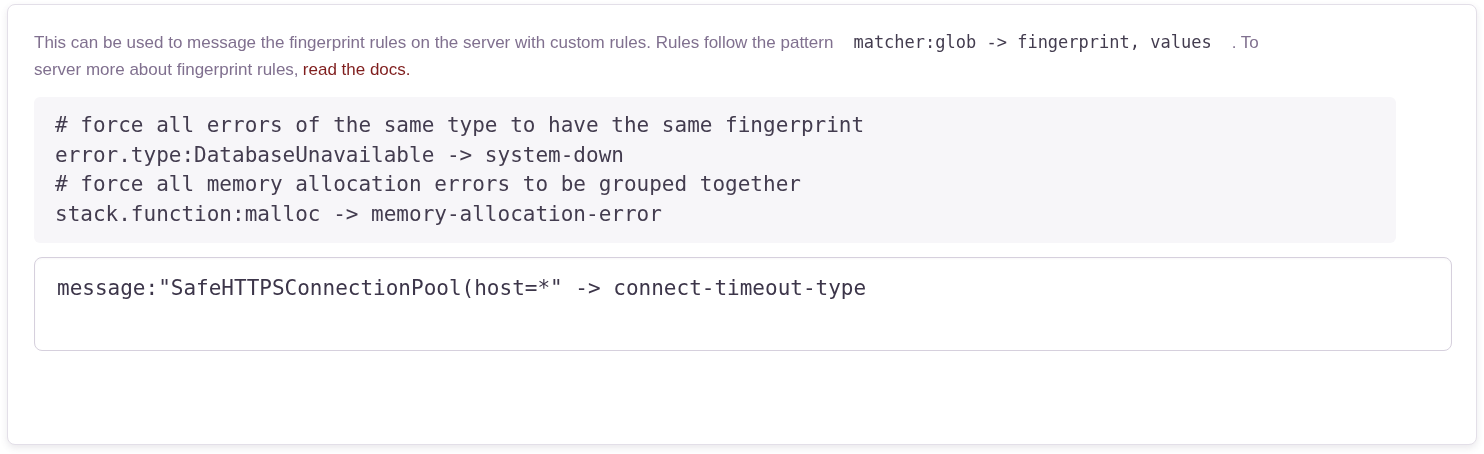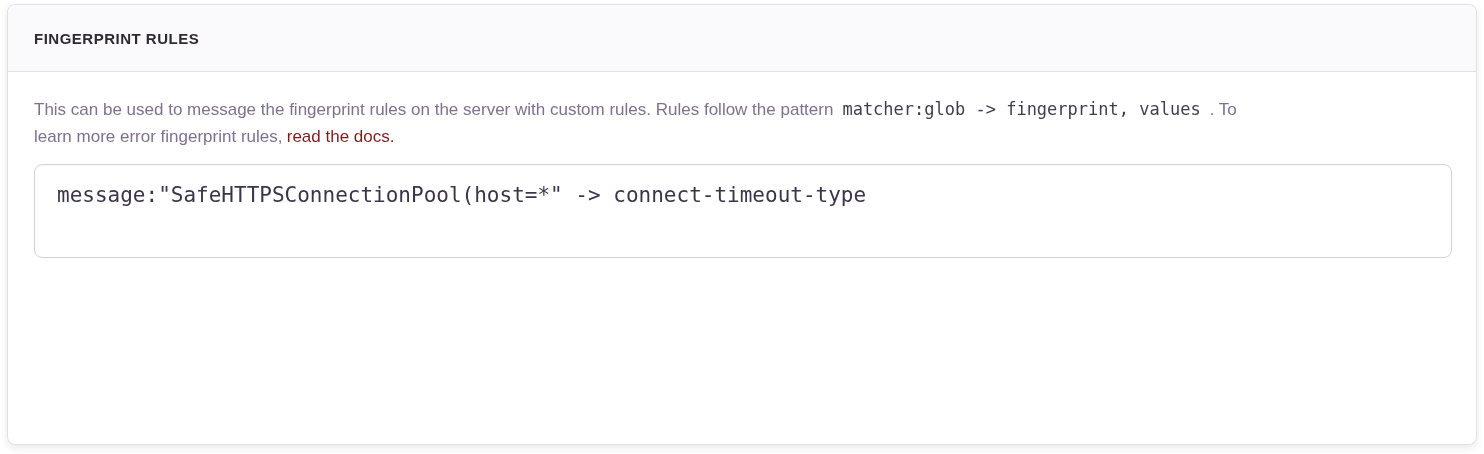--- a/index.html
+++ b/index.html
@@ -45,21 +45,21 @@
   .field-description {
     margin: 0 0 14px 0;
     font-size: 17px;
     line-height: 27px;
     color: #80708f;
   }
   .inline-code {
     font-family: "DejaVu Sans Mono", monospace;
     font-size: 17px;
     color: #433c4f;
-    margin: 0 9px;
+    margin: 0 20px;
   }
   .docs-link {
     color: #7f1d1d;
     text-decoration: none;
     margin-left: 0.25em;
     cursor: pointer;
   }
   .example-block {
     margin: 0 0 14px 0;
     width: 1362px;
@@ -90,22 +90,23 @@
     outline: none;
     overflow: hidden;
     box-shadow: inset 0 1px 2px rgba(64, 50, 86, 0.04);
     white-space: pre;
   }
 </style>
 </head>
 <body>
 
 <div class="panel">
-  <div class="panel-header">
-    <h2 class="panel-title">FINGERPRINT RULES</h2>
-  </div>
   <div class="panel-body">
-    <p class="field-description"><span>This can be used to message the fingerprint rules on the server with custom rules. Rules follow the pattern</span><code class="inline-code">matcher:glob -&gt; fingerprint, values</code><span>. To</span><br><span>learn more error fingerprint rules,</span><a class="docs-link" href="#">read the docs.</a></p>
+    <p class="field-description"><span>This can be used to message the fingerprint rules on the server with custom rules. Rules follow the pattern</span><code class="inline-code">matcher:glob -&gt; fingerprint, values</code><span>. To</span><br><span>server more about fingerprint rules,</span><a class="docs-link" href="#">read the docs.</a></p>
 
+    <pre class="example-block"># force all errors of the same type to have the same fingerprint
+error.type:DatabaseUnavailable -&gt; system-down
+# force all memory allocation errors to be grouped together
+stack.function:malloc -&gt; memory-allocation-error</pre>
 
     <textarea class="rules-textarea" spellcheck="false" style="">message:"SafeHTTPSConnectionPool(host=*" -&gt; connect-timeout-type</textarea>
   </div>
 </div>
 
 </body></html>

